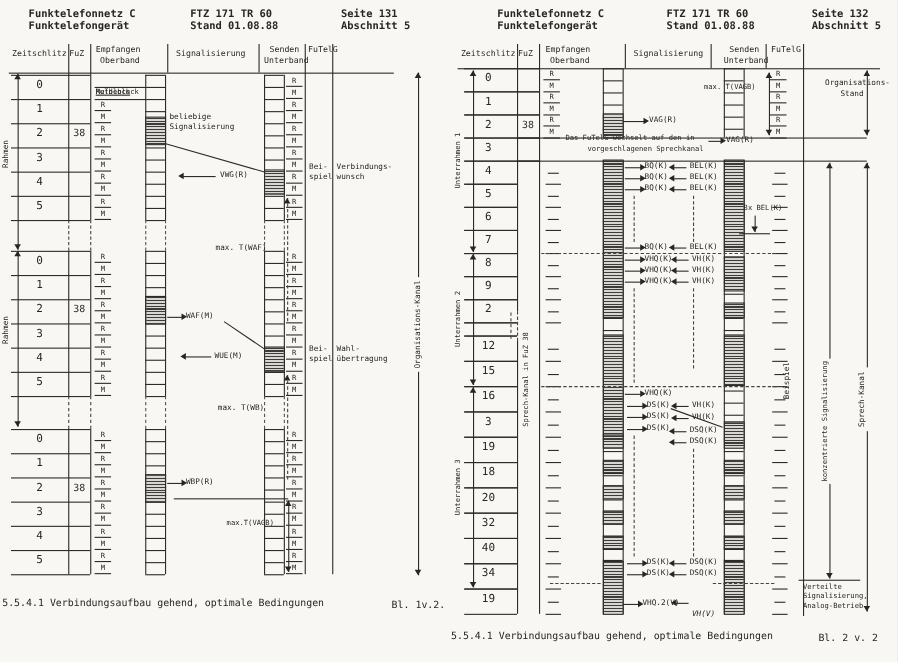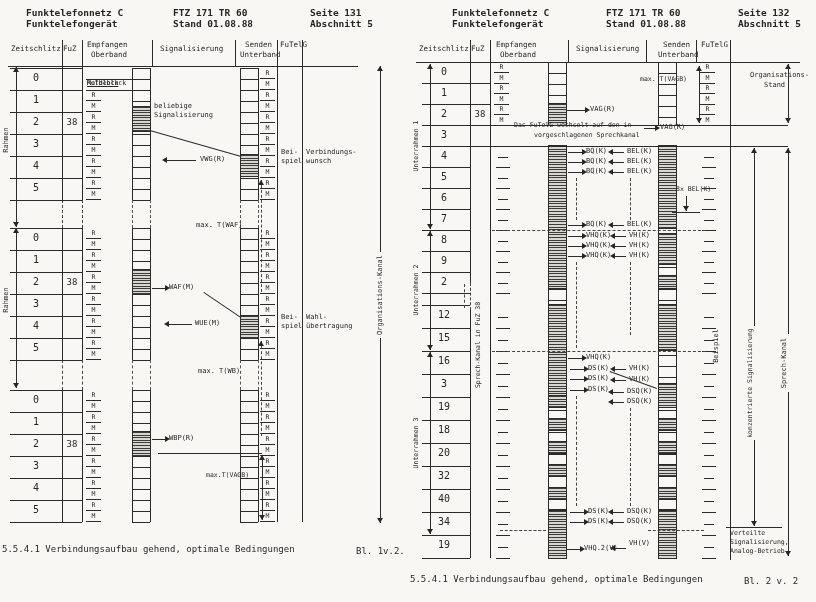--- a/index.html
+++ b/index.html
@@ -803,21 +803,21 @@
         <div class="ln" style="left: 204px; top: 402px; width: 12px; height: 1px;"></div>
         <div class="t" style="left: 219px; top: 398px; font-size: 7px;">DSQ(K)</div>
         <div class="ah" style="border-top: 3px solid transparent; border-bottom: 3px solid transparent; border-right: 5px solid rgb(38, 38, 38); left: 200px; top: 509px;"></div>
         <div class="ln" style="left: 204px; top: 512px; width: 12px; height: 1px;"></div>
         <div class="t" style="left: 219px; top: 508px; font-size: 7px;">DSQ(K)</div>
         <div class="ah" style="border-top: 3px solid transparent; border-bottom: 3px solid transparent; border-right: 5px solid rgb(38, 38, 38); left: 200px; top: 519px;"></div>
         <div class="ln" style="left: 204px; top: 522px; width: 12px; height: 1px;"></div>
         <div class="t" style="left: 219px; top: 518px; font-size: 7px;">DSQ(K)</div>
         <div class="ah" style="border-top: 3px solid transparent; border-bottom: 3px solid transparent; border-right: 5px solid rgb(38, 38, 38); left: 202px; top: 545px;"></div>
         <div class="ln" style="left: 206px; top: 548px; width: 12px; height: 1px;"></div>
-        <div class="t" style="left: 221px; top: 540px; font-size: 7px;">VH(V)</div>
+        <div class="t" style="left: 221px; top: 555px; font-size: 7px; font-style: italic;">VH(V)</div>
         <div class="ln" style="left: 202px; top: 371px; width: 49.98px; height: 1px; transform-origin: 0px 0px; transform: rotate(0.347062rad);"></div>
         <div class="ln" style="left: 62px; top: 125px; width: 318px; height: 1px;"></div>
         <div class="ln" style="left: 62px; top: 146px; width: 318px; height: 1px;"></div>
         <div class="ln" style="left: 264px; top: 212px; width: 28px; height: 1px;"></div>
         <div class="ln" style="left: 318px; top: 527px; width: 56px; height: 1px;"></div>
         <div class="ln" style="left: 14px; top: 293px; width: 48px; height: 1px;"></div>
         <div class="ln" style="left: 14px; top: 305px; width: 48px; height: 1px;"></div>
         <div class="hd" style="left: 84px; top: 230px; width: 214px;"></div>
         <div class="hd" style="left: 84px; top: 351px; width: 214px;"></div>
         <div class="hd" style="left: 92px; top: 530px; width: 46px;"></div>

